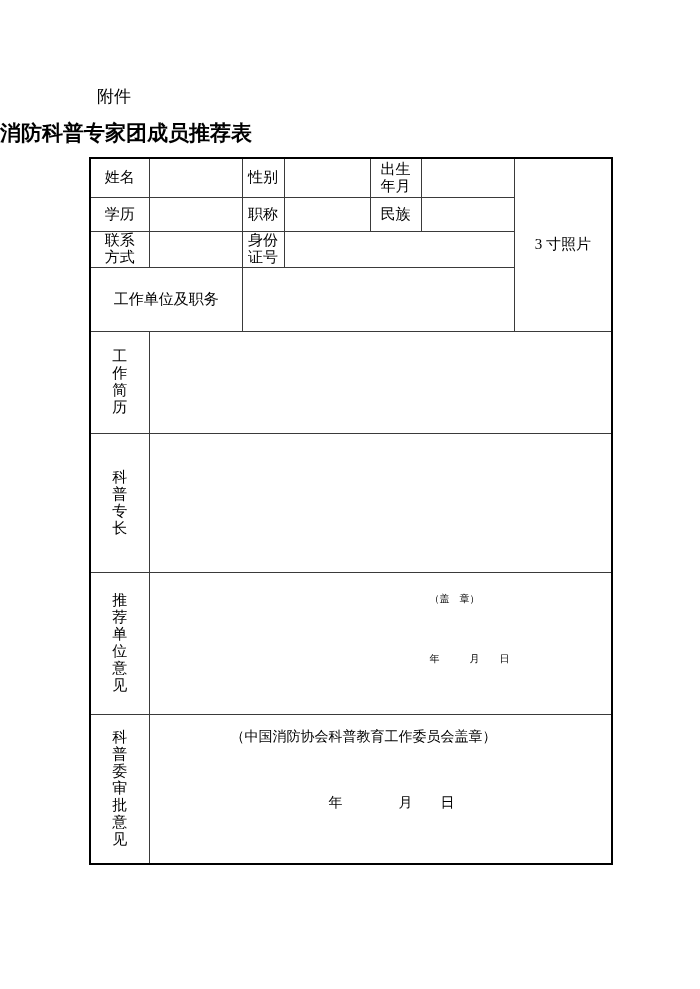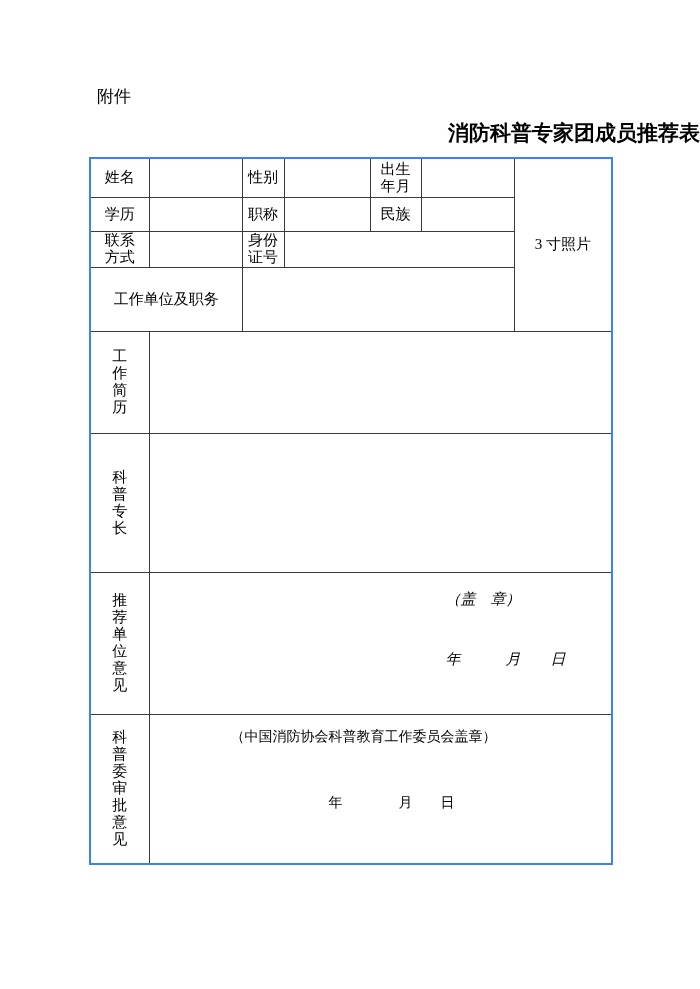--- a/index.html
+++ b/index.html
@@ -18,32 +18,32 @@
   }
   .attachment {
     position: absolute;
     left: 97px; top: 87px;
     font-size: 17px;
     line-height: 20px;
   }
   .title {
     position: absolute;
     left: 0; top: 120px; width: 700px;
-    text-align: right;
+    text-align: left;
     font-size: 21px;
     font-weight: 700;
     line-height: 26px;
   }
   table.form {
     position: absolute;
     left: 89px; top: 157px;
     border-collapse: collapse;
     table-layout: fixed;
     width: 522px;
-    border: 2px solid #3b82f6;
+    border: 2px solid #000000;
   }
   table.form td {
     border: 1px solid #3a3a3a;
     padding: 0;
     font-size: 15px;
     text-align: center;
     vertical-align: middle;
     white-space: pre-line;
     line-height: 17px;
     overflow: hidden;
@@ -57,22 +57,22 @@
   tr.r5 { height: 102px; }
   tr.r6 { height: 139px; }
   tr.r7 { height: 142px; }
   tr.r8 { height: 150px; }
   .stamp {
     position: absolute;
     text-align: left;
     white-space: pre;
   }
   .stamp7 {
-    left: 296px; bottom: 5px;
-    font-size: 15px; line-height: 20px; font-style: italic;
+    left: 280px; bottom: 5px;
+    font-size: 10px; line-height: 20px;
   }
   .stamp8 {
     left: 33px; bottom: 5px;
     font-size: 14px; line-height: 22px; margin-left: 48px;
   }
   .stamp8 .date-line { margin-left: 98px; }
 </style>
 </head>
 <body>
 

